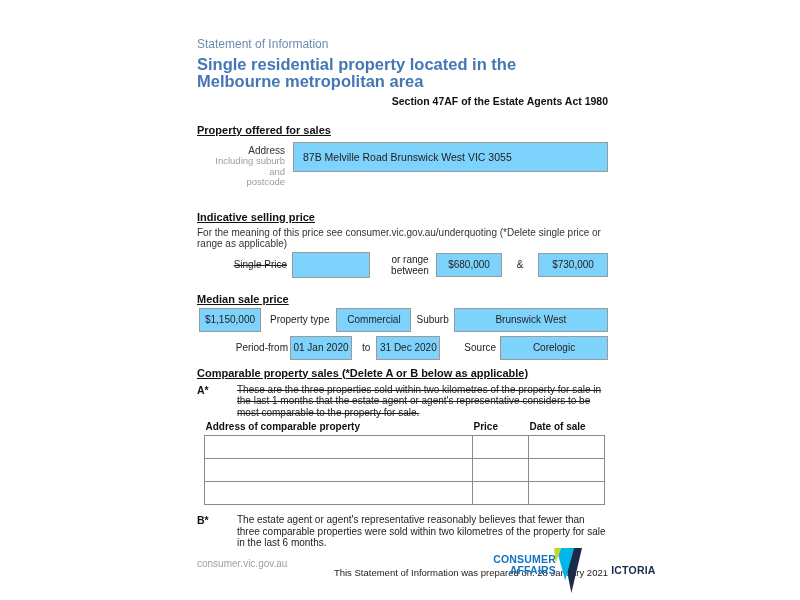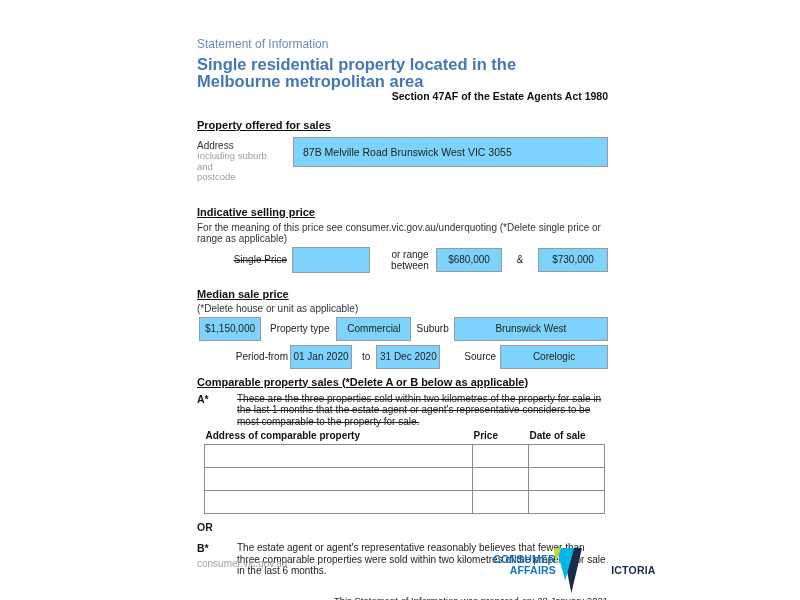--- a/index.html
+++ b/index.html
@@ -4,40 +4,40 @@
 <style>
   * { margin:0; padding:0; box-sizing:border-box; }
   html,body { width:800px; height:600px; background:#fff; overflow:hidden;
     font-family:"Liberation Sans","DejaVu Sans",sans-serif; color:#1a1a1a; }
   .page { position:relative; width:800px; height:517px; background:#fff; }
   .content { position:absolute; left:197px; top:0; width:411px; }
 
   .eyebrow { margin-top:37px; font-size:12px; color:var(--eyebrow-blue,#6b8cae); }
   .title { margin-top:5px; font-size:16.5px; font-weight:bold; line-height:17px;
            color:var(--title-blue,#4577b4); width:400px; }
-  .section-ref { text-align:right; font-size:10.5px; font-weight:bold; color:#111; }
+  .section-ref { margin-top:5px; text-align:right; font-size:10.5px; font-weight:bold; color:#111; }
 
   .sec-heading { font-size:11px; font-weight:bold; text-decoration:underline; color:#111; }
   .h-property { margin-top:17px; }
   .h-indicative { margin-top:23px; }
   .h-median { margin-top:15px; }
   .h-comparable { margin-top:7px; }
 
   .note { font-size:10px; color:#333; }
   .note-indicative { margin-top:4px; }
   .note-median { margin-top:3px; }
 
   .fieldrow { display:flex; align-items:stretch; }
   .box { border:1px solid #9a9a9a; background:#7dd3fc; font-size:10px; color:#222;
          display:flex; align-items:center; justify-content:center; }
   .box.h24 { height:24px; }
 
   
   .addr-row { margin-top:6px; }
-  .addr-lbl { width:96px; padding-right:8px; text-align:left; padding-top:3px; }
+  .addr-lbl { width:96px; padding-right:8px; text-align:right; padding-top:3px; }
   .addr-lbl-main { font-size:10px; color:#333; }
   .addr-lbl-sub { font-size:9.5px; line-height:10.5px; color:#9c9c9c; }
   .addr-box { flex:1; height:30px; justify-content:flex-start; padding-left:9px; font-size:10.5px; }
 
   
   .price-row { margin-top:3px; height:26px; }
   .single-price-lbl { width:90px; text-align:right; font-size:10px; line-height:26px;
                       text-decoration:line-through; color:#222; }
   .single-price-box { width:78px; margin-left:5px; height:26px; }
   .range-lbl { width:42px; margin-left:19px; font-size:10px; line-height:11px;
@@ -123,21 +123,20 @@
       <div class="range-lbl">
         <div>or range</div>
         <div>between</div>
       </div>
       <div class="box h24 range-from-box">$680,000</div>
       <div class="amp">&amp;</div>
       <div class="box h24 range-to-box">$730,000</div>
     </div>
 
     <div class="sec-heading h-median">Median sale price</div>
-    <div class="note note-median">(*Delete house or unit as applicable)</div>
     <div class="fieldrow median-row">
       <div class="box h24 median-price-box">$1,150,000</div>
       <div class="flbl ptype-lbl">Property type</div>
       <div class="box h24 ptype-box">Commercial</div>
       <div class="flbl suburb-lbl">Suburb</div>
       <div class="box h24 suburb-box">Brunswick West</div>
     </div>
     <div class="fieldrow period-row">
       <div class="flbl lblcol">Period-from</div>
       <div class="box h24 pfrom-box">01 Jan 2020</div>
@@ -178,21 +177,20 @@
             <td></td>
           </tr>
           <tr>
             <td></td>
             <td></td>
             <td></td>
           </tr>
         </tbody>
     </table>
 
-    <div class="or-lbl">OR</div>
     <div class="opt-row optb-row">
       <div class="opt-lbl">B*</div>
       <div class="opt-text">The estate agent or agent's representative reasonably believes that fewer than three comparable properties were sold within two kilometres of the property for sale in the last 6 months.</div>
     </div>
 
     <div class="prepared">This Statement of Information was prepared on: 28 January 2021</div>
   </div>
 
   <div class="footer">
     <div class="website">consumer.vic.gov.au</div>

